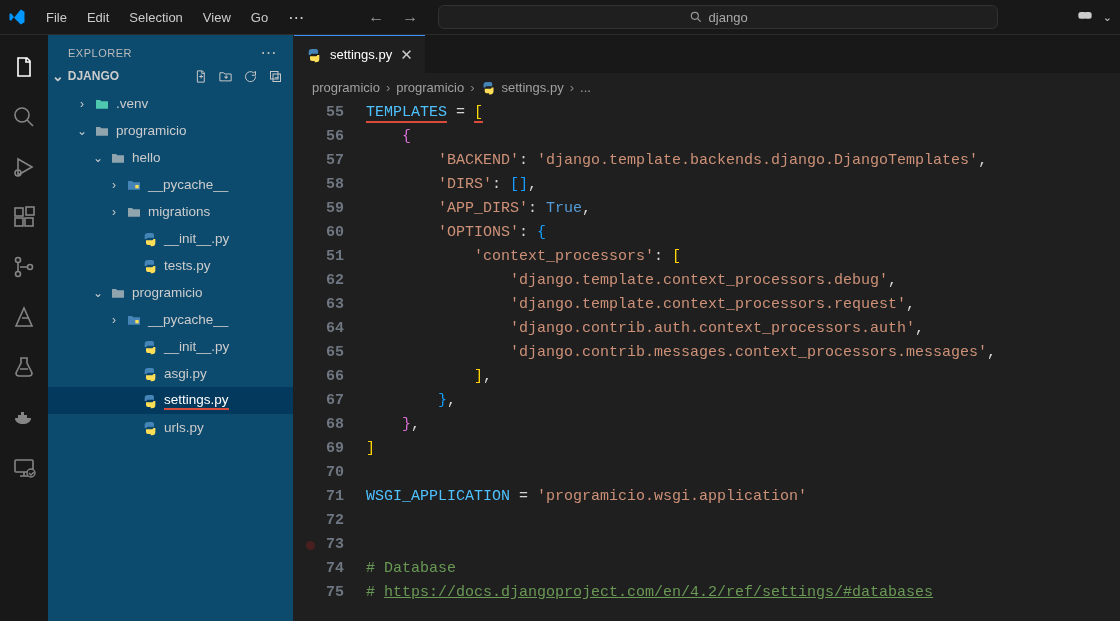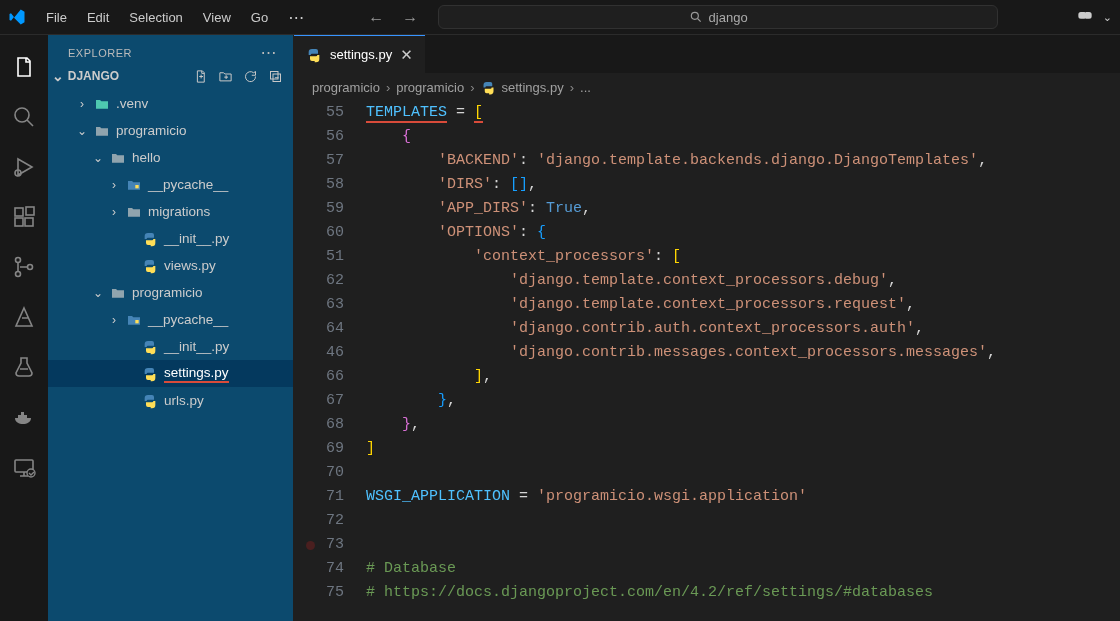--- a/index.html
+++ b/index.html
@@ -48,34 +48,34 @@
 .tab .close { font-size: 15px; color:#cccccc; }
 
 
 .breadcrumb { display: flex; align-items: center; height: 28px; padding: 0 18px; gap: 6px; font-size: 13px; color: #a0a0a0; background:#1f1f1f;}
 .breadcrumb .sep { color: #888; }
 .breadcrumb .fico{width:15px;height:15px;}
 
 
 .code-area { flex: 1; display: flex; font-family: Consolas, "Courier New", monospace; font-size: 15px; line-height: 24px; overflow: hidden; background:#1f1f1f;}
 .gutter { width: 72px; text-align: right; color: #6e7681; padding-right: 22px; user-select: none; position:relative;}
-.gutter .ln{height:24px;}
+.gutter .ln{height:24px;font-weight:bold;}
 .gutter .bp{position:absolute;left:12px;width:9px;height:9px;background:#4a1f1f;border-radius:50%;}
 .code-lines { flex: 1; white-space: pre; overflow: hidden; }
 .code-lines .line{height:24px;}
 .tok-var{color:#4fc1ff;}
 .tok-op{color:#d4d4d4;}
 .tok-br{color:#ffd602;}
 .tok-br2{color:#da70d6;}
 .tok-br3{color:#179fff;}
 .tok-str{color:#ce9178;}
 .tok-key{color:#569cd6;}
 .tok-def{color:#d4d4d4;}
 .tok-com{color:#6a9955;}
-.tok-link{color:#6a9955;}
+.tok-link{color:#6a9955;text-decoration:underline;}
 .templ-underline{border-bottom:2px solid #d94b3a; padding-bottom:0px;}
 
 svg { display:block; }
 </style>
 </head>
 <body>
 
 <div class="root">
 
   <div class="titlebar">
@@ -233,21 +233,21 @@
             <span>__init__.py</span>
           </div>
           <div class="tree-row" style="--indent: 76px;">
             <span class="chev"></span>
             <span class="fico">
               <svg viewBox="0 0 24 24" width="16" height="16">
                 <path fill="#4584b6" d="M11 3h4a3 3 0 013 3v4H9a2 2 0 00-2 2H4V8a5 5 0 015-5h2z"></path>
                 <path fill="#ffde57" d="M13 21H9a3 3 0 01-3-3v-4h9a2 2 0 002-2h3v6a5 5 0 01-5 5h-2z"></path>
               </svg>
             </span>
-            <span>views.py</span>
+            <span>tests.py</span>
           </div>
           <div class="tree-row" style="--indent: 44px;">
             <span class="chev">⌄</span>
             <span class="fico">
               <svg viewBox="0 0 24 24" width="16" height="16">
                 <path fill="#90a4ae" d="M3 6h6l2 2h10v11H3z"></path>
               </svg>
             </span>
             <span>programicio</span>
           </div>
@@ -263,20 +263,30 @@
           </div>
           <div class="tree-row" style="--indent: 76px;">
             <span class="chev"></span>
             <span class="fico">
               <svg viewBox="0 0 24 24" width="16" height="16">
                 <path fill="#4584b6" d="M11 3h4a3 3 0 013 3v4H9a2 2 0 00-2 2H4V8a5 5 0 015-5h2z"></path>
                 <path fill="#ffde57" d="M13 21H9a3 3 0 01-3-3v-4h9a2 2 0 002-2h3v6a5 5 0 01-5 5h-2z"></path>
               </svg>
             </span>
             <span>__init__.py</span>
+          </div>
+          <div class="tree-row" style="--indent: 76px;">
+            <span class="chev"></span>
+            <span class="fico">
+              <svg viewBox="0 0 24 24" width="16" height="16">
+                <path fill="#4584b6" d="M11 3h4a3 3 0 013 3v4H9a2 2 0 00-2 2H4V8a5 5 0 015-5h2z"></path>
+                <path fill="#ffde57" d="M13 21H9a3 3 0 01-3-3v-4h9a2 2 0 002-2h3v6a5 5 0 01-5 5h-2z"></path>
+              </svg>
+            </span>
+            <span>asgi.py</span>
           </div>
           <div class="tree-row selected" style="--indent: 76px;">
             <span class="chev"></span>
             <span class="fico">
               <svg viewBox="0 0 24 24" width="16" height="16">
                 <path fill="#4584b6" d="M11 3h4a3 3 0 013 3v4H9a2 2 0 00-2 2H4V8a5 5 0 015-5h2z"></path>
                 <path fill="#ffde57" d="M13 21H9a3 3 0 01-3-3v-4h9a2 2 0 002-2h3v6a5 5 0 01-5 5h-2z"></path>
               </svg>
             </span>
             <span class="underline-red">settings.py</span>
@@ -327,21 +337,21 @@
             <div class="ln">55</div>
             <div class="ln">56</div>
             <div class="ln">57</div>
             <div class="ln">58</div>
             <div class="ln">59</div>
             <div class="ln">60</div>
             <div class="ln">51</div>
             <div class="ln">62</div>
             <div class="ln">63</div>
             <div class="ln">64</div>
-            <div class="ln">46</div>
+            <div class="ln">65</div>
             <div class="ln">66</div>
             <div class="ln">67</div>
             <div class="ln">68</div>
             <div class="ln">69</div>
             <div class="ln">70</div>
             <div class="ln">71</div>
             <div class="ln">72</div>
             <div class="ln">73</div>
             <div class="bp" style="top: 440px;"></div>
             <div class="ln">74</div>

